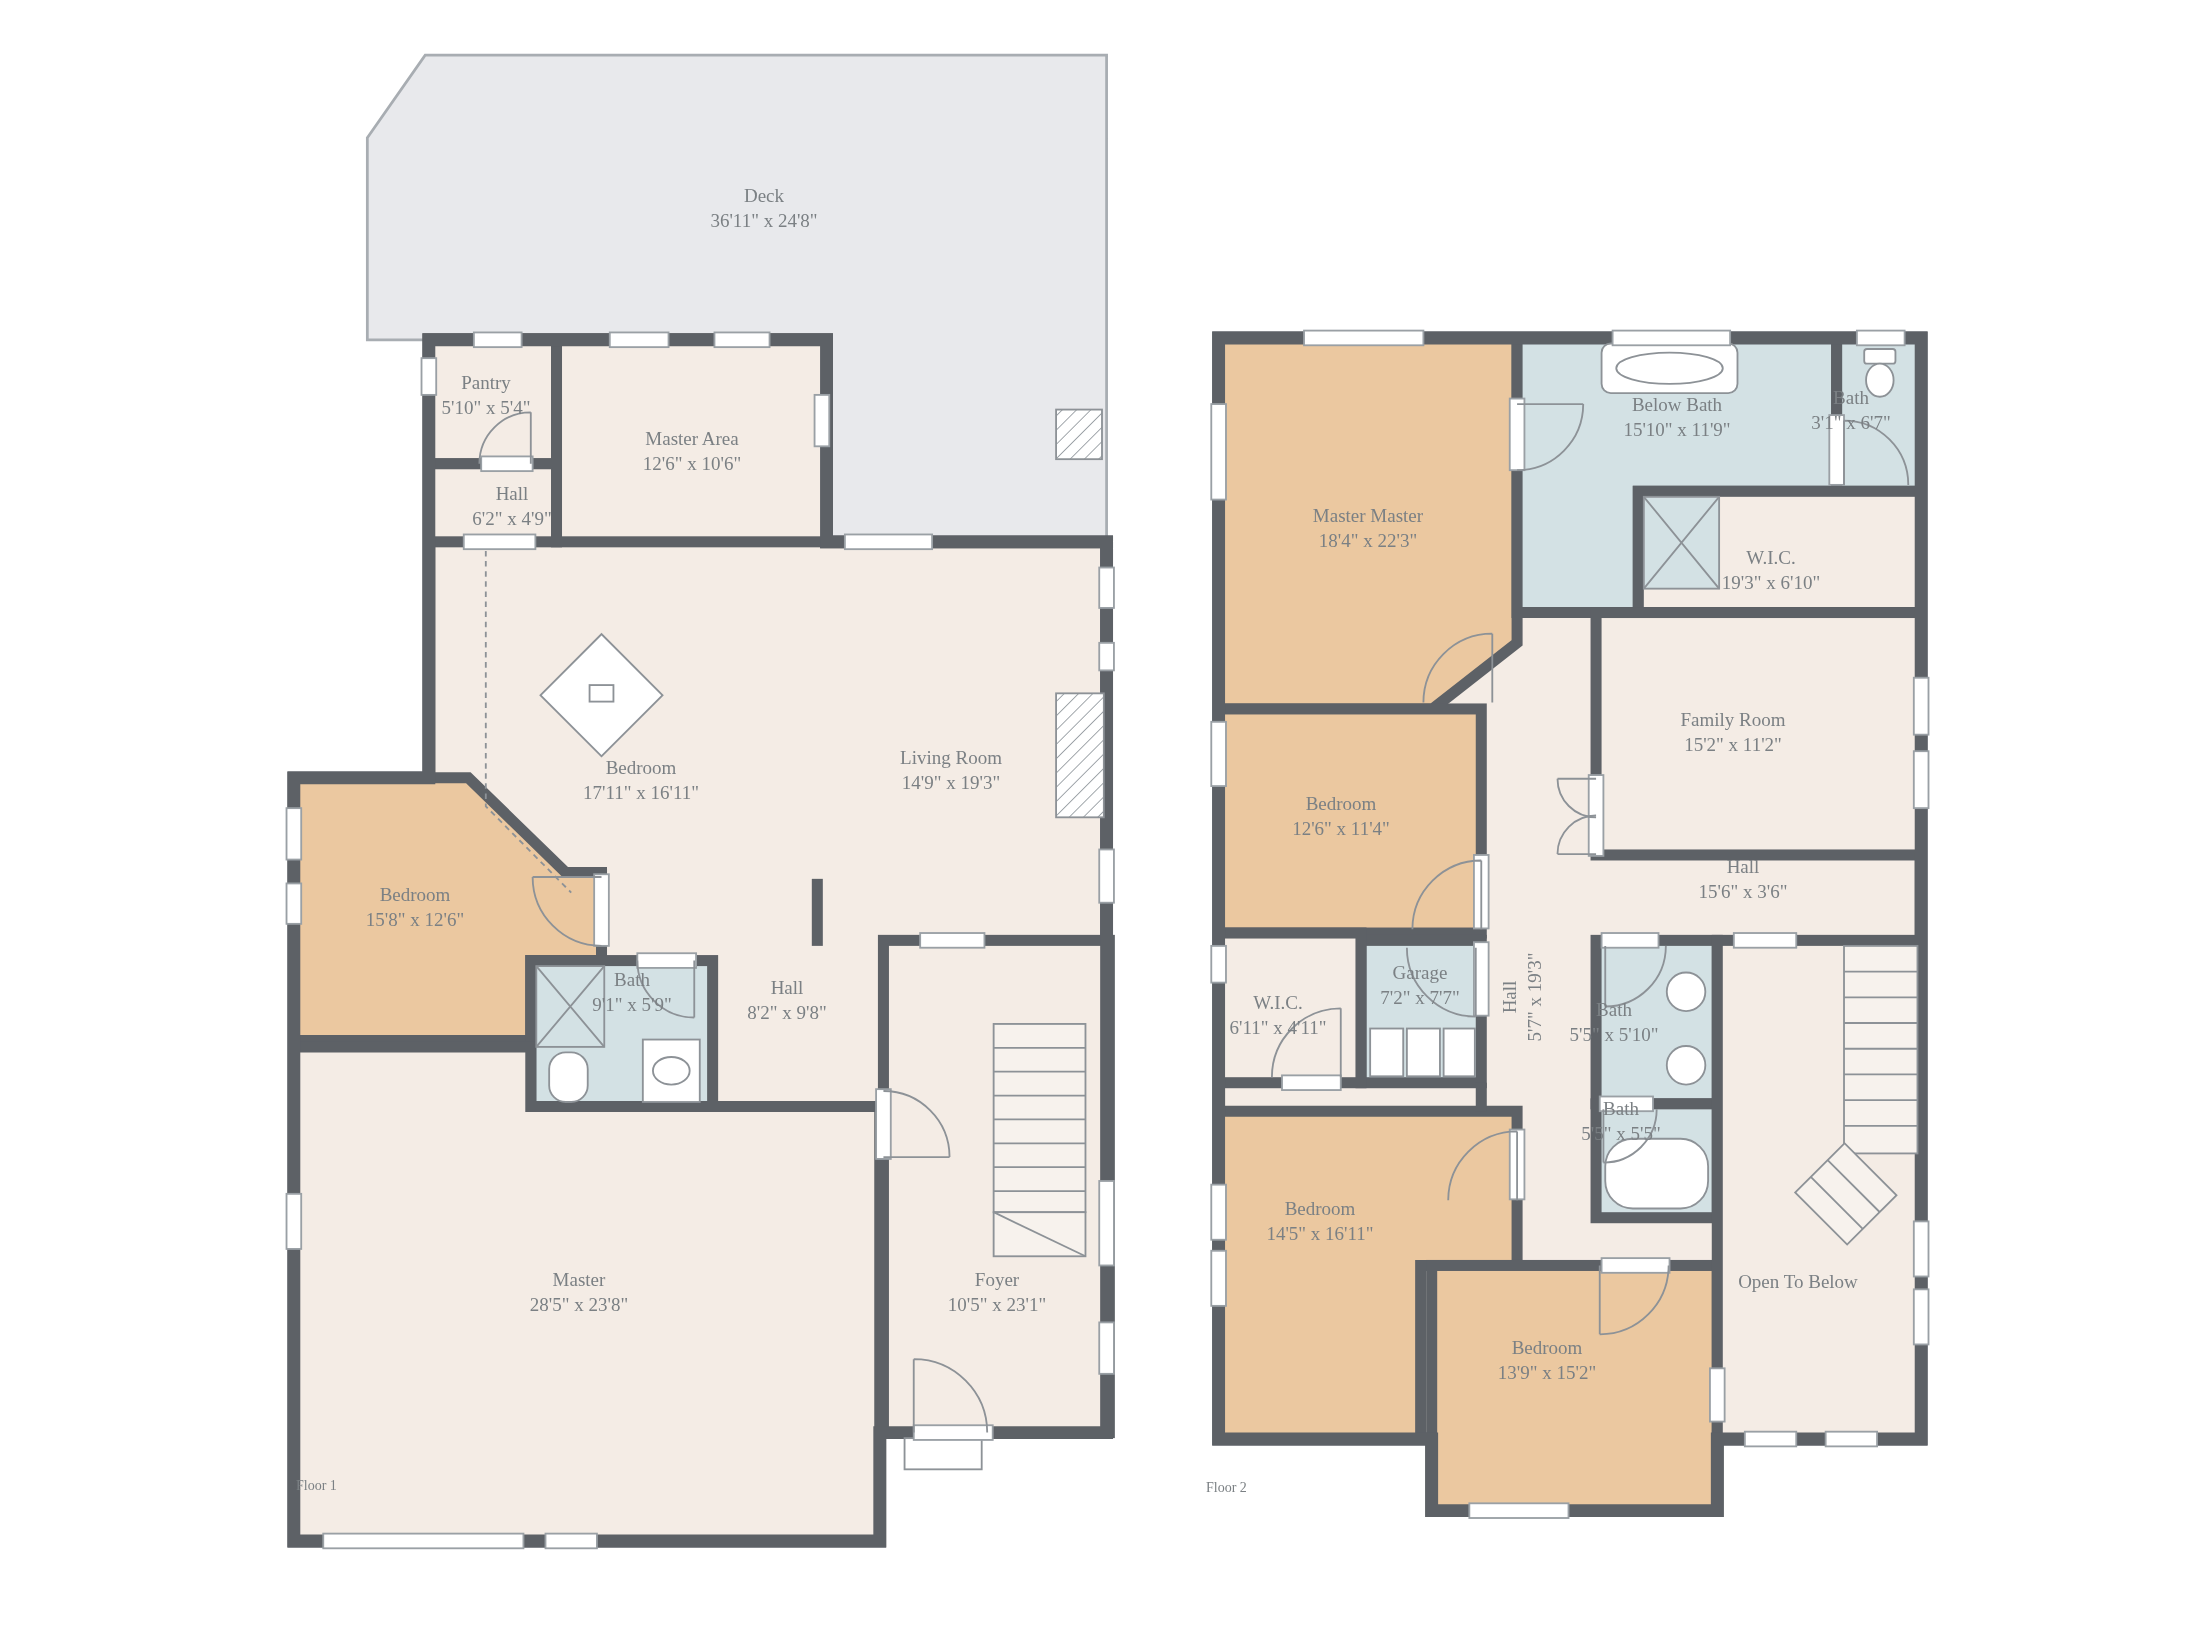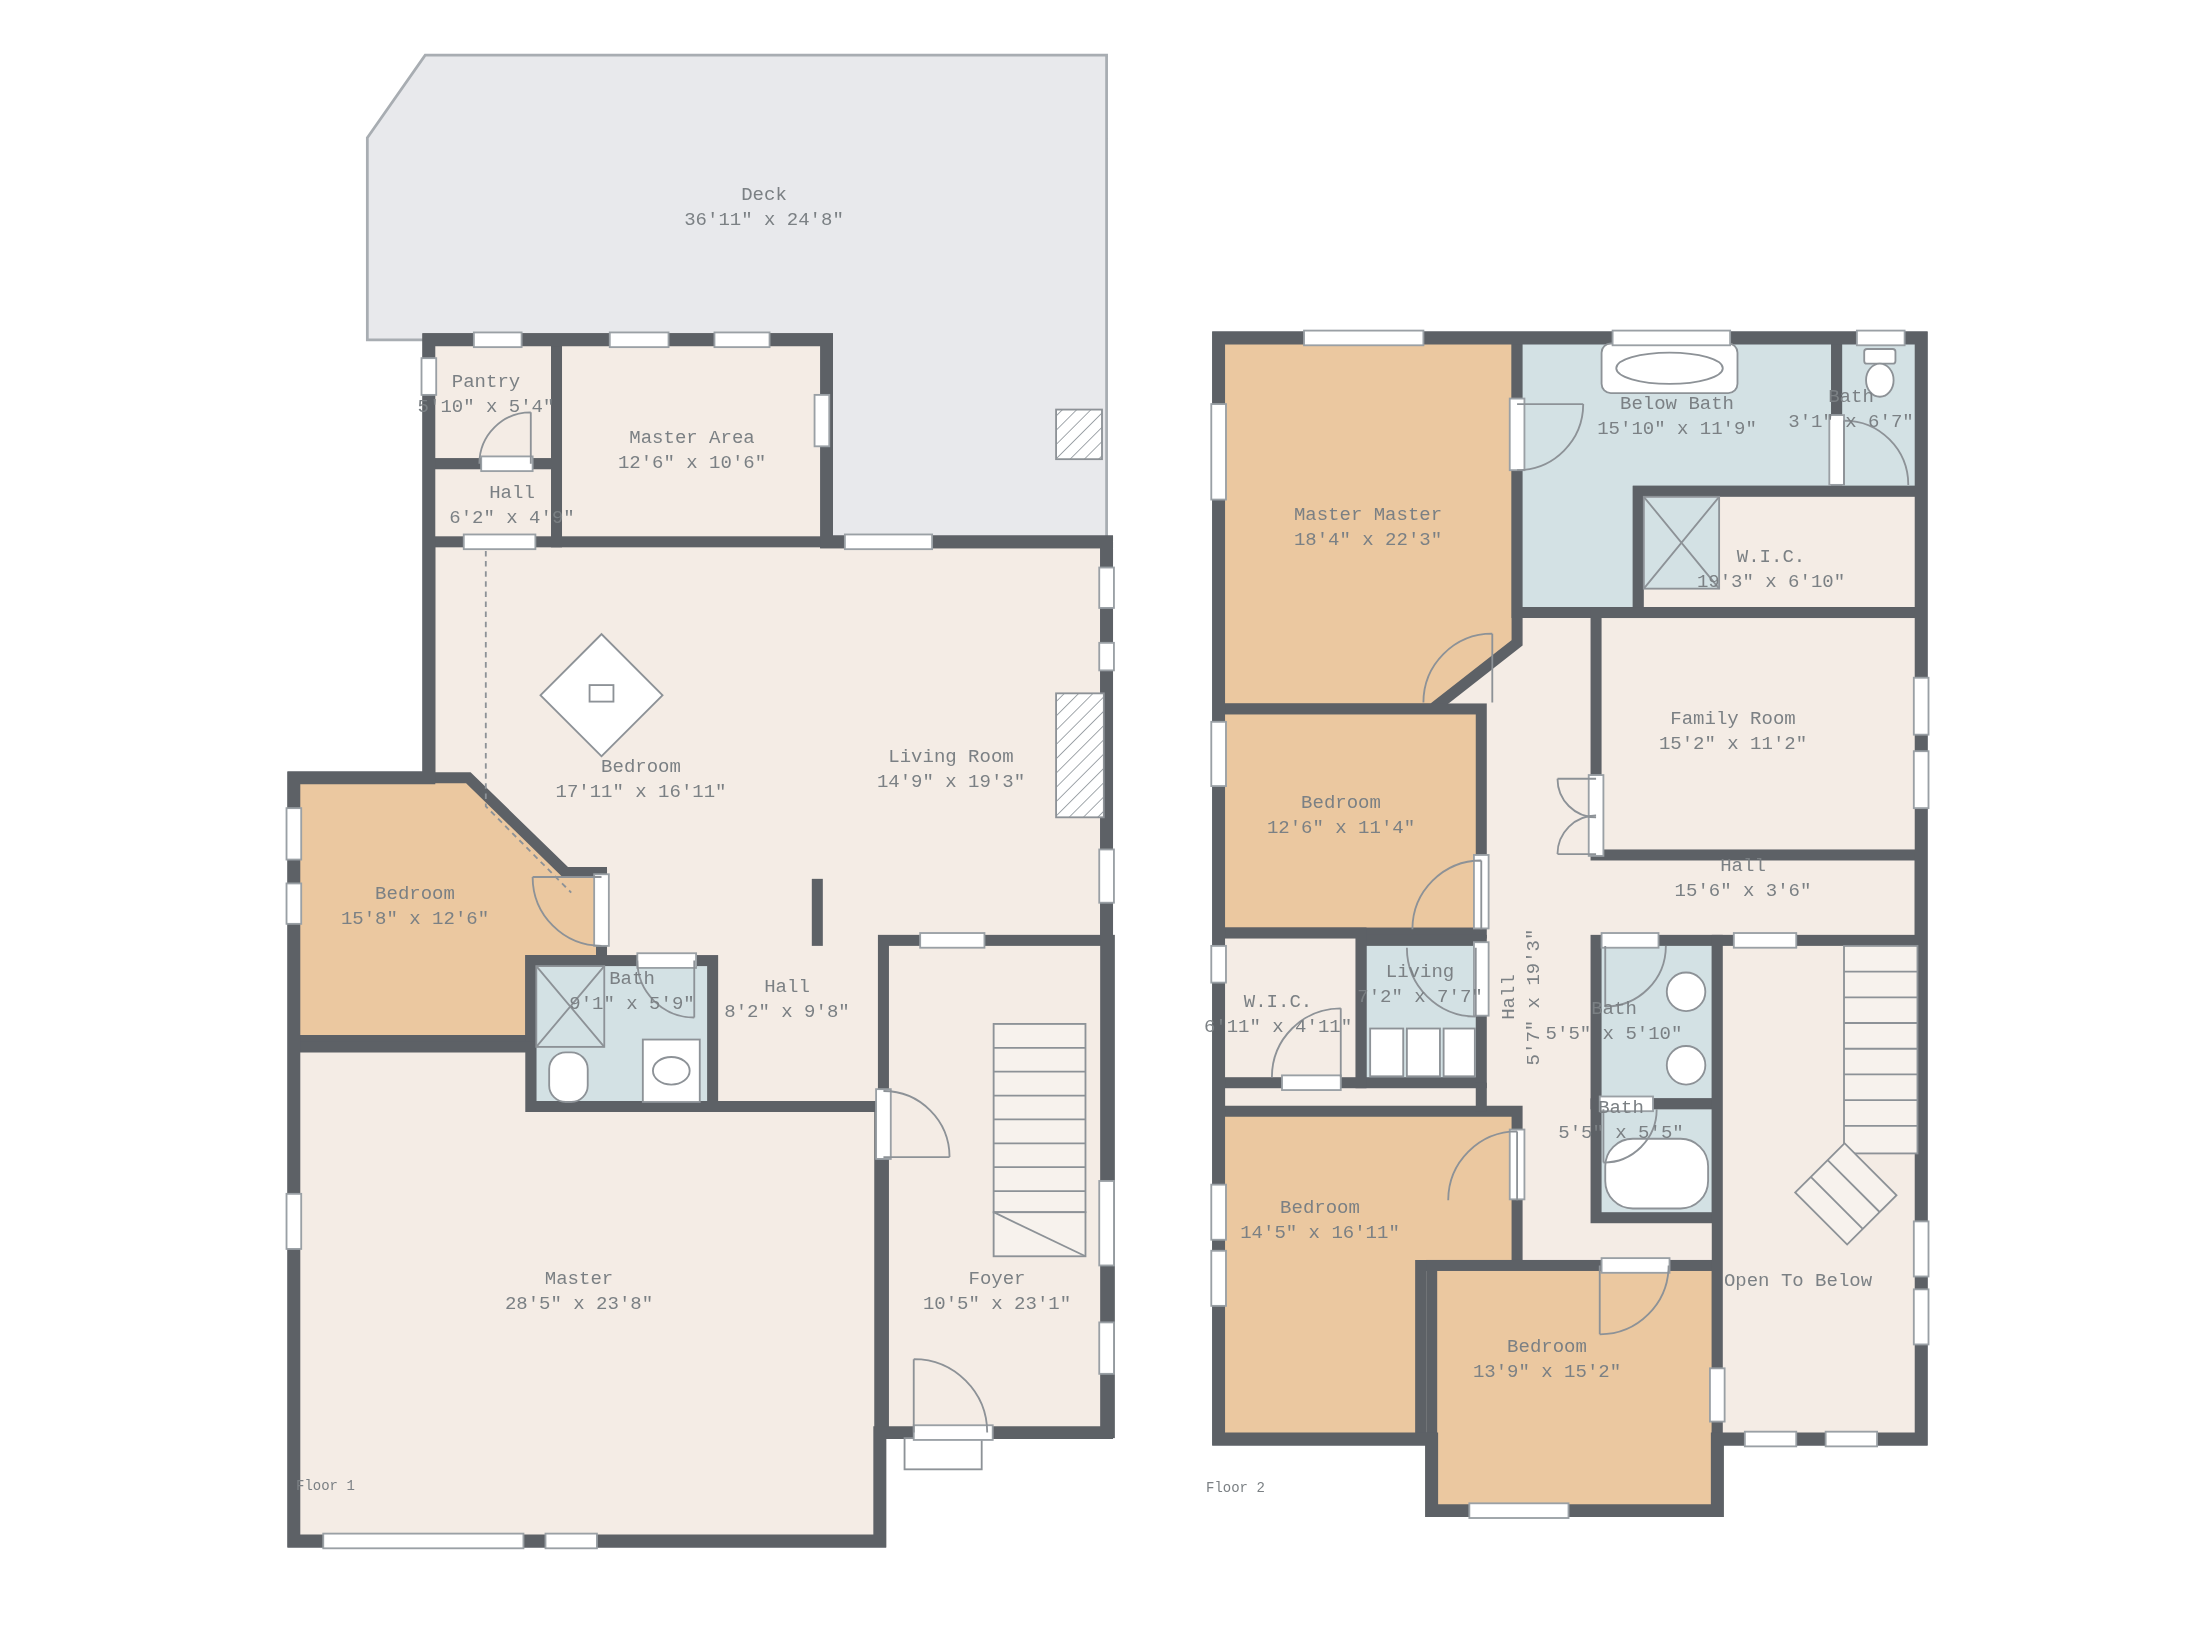--- a/index.html
+++ b/index.html
@@ -1,17 +1,17 @@
 <!DOCTYPE html>
 <html style="--wall: #5d6166; --floor: #f4ece5; --bedroom: #ebc8a0; --bath: #d3e1e4; --deck: #e8e9ec; --label: #7b8084;font-size:14.7px"><head>
 <meta charset="utf-8">
 <style>
   html,body{margin:0;padding:0;background:#fff;}
   .canvas{position:relative;width:2204px;height:1653px;background:#fff;overflow:hidden;
-          font-family:Liberation Mono, monospace;}
+          font-family:Liberation Serif, serif;}
   svg{position:absolute;left:0;top:0;}
   .base{fill:var(--floor);stroke:var(--wall);stroke-width:14;stroke-linejoin:miter;}
   .outline{fill:none;stroke:var(--wall);stroke-width:14;stroke-linejoin:miter;}
   .rfloor{fill:var(--floor);stroke:var(--wall);stroke-width:12;}
   .rbed{fill:var(--bedroom);stroke:var(--wall);stroke-width:12;}
   .rbath{fill:var(--bath);stroke:var(--wall);stroke-width:12;}
   .iwall{stroke:var(--wall);stroke-width:12;fill:none;}
   .deck{fill:var(--deck);stroke:#a8adb2;stroke-width:3;}
   .win{fill:#ffffff;stroke:#9aa0a5;stroke-width:2;}
   .fix{fill:#ffffff;stroke:#8d9297;stroke-width:2;}
@@ -282,21 +282,21 @@
 </div>
 <div class="rlabel" style="left:1743px;top:879px">
   <div>Hall</div>
   <div>15'6" x 3'6"</div>
 </div>
 <div class="rlabel vert" style="left:1522px;top:997px">
   <div>Hall</div>
   <div>5'7" x 19'3"</div>
 </div>
 <div class="rlabel" style="left:1420px;top:985px">
-  <div>Living</div>
+  <div>Garage</div>
   <div>7'2" x 7'7"</div>
 </div>
 <div class="rlabel" style="left:1278px;top:1015px">
   <div>W.I.C.</div>
   <div>6'11" x 4'11"</div>
 </div>
 <div class="rlabel" style="left:1614px;top:1022px">
   <div>Bath</div>
   <div>5'5" x 5'10"</div>
 </div>

